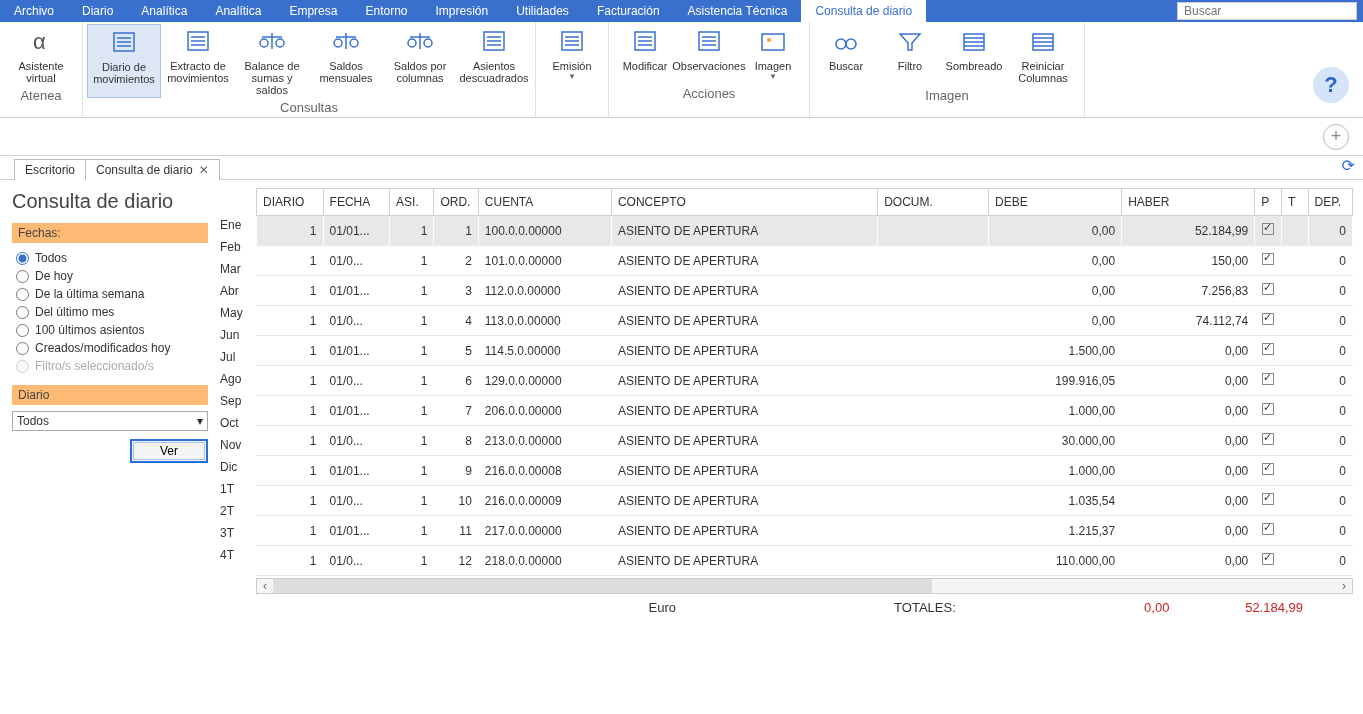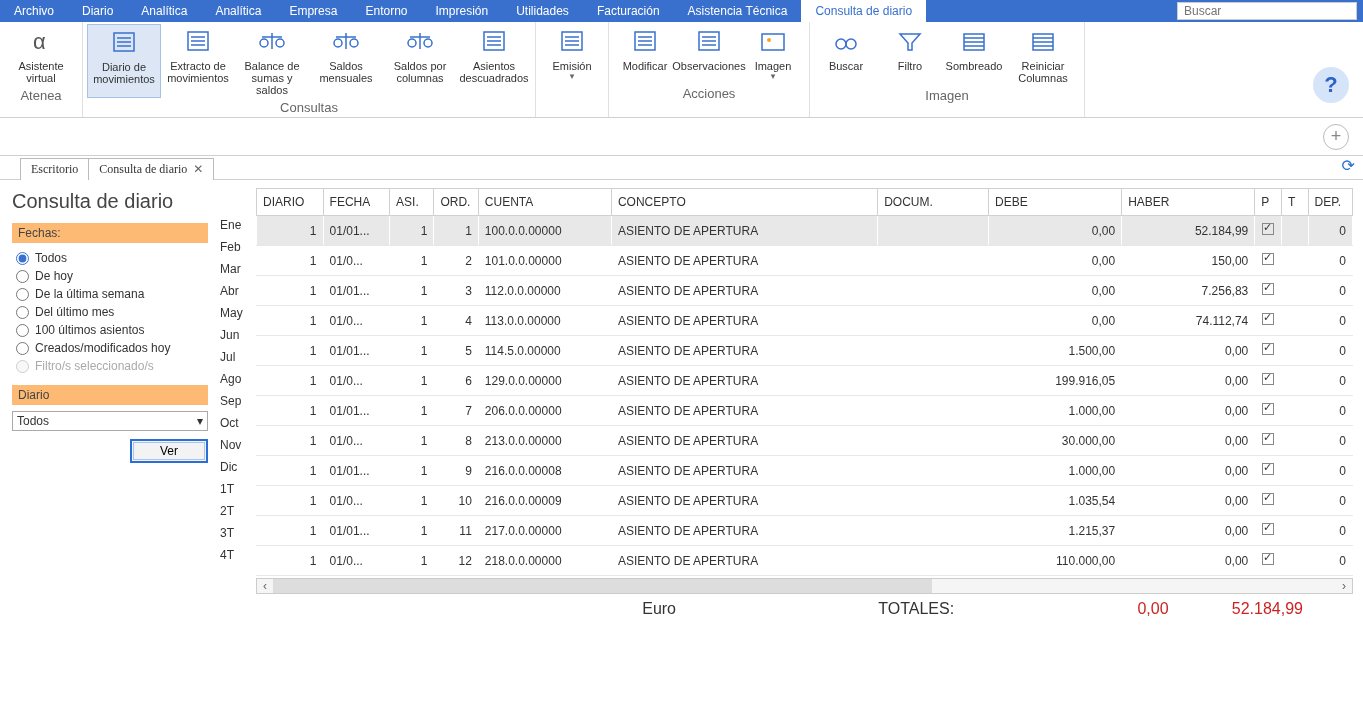--- a/index.html
+++ b/index.html
@@ -21,21 +21,21 @@
 .ribbon-btn.selected { background: #dce6f5; border: 1px solid #a6c0e8; }
 .ribbon-btn .ico { width: 36px; height: 28px; margin-bottom: 4px; display:flex; align-items:center; justify-content:center; color:#3970ce;}
 .ribbon-group-label { font-size: 13px; color: #666; padding: 2px 0 3px; }
 .ribbon .help-circle { position: absolute; right: 14px; bottom: 14px; width: 36px; height: 36px; border-radius: 50%; background:#d6e4fa; display:flex; align-items:center; justify-content:center; color:#2a62c7; font-size:22px; font-weight:bold;}
 
 
 .subheader { height: 38px; border-bottom: 1px solid #d0d0d0; display:flex; align-items:center; justify-content:flex-end; padding-right:14px;}
 .plus-circle { width:26px; height:26px; border:1px solid #bbb; border-radius:50%; display:flex; align-items:center; justify-content:center; color:#888; font-size:18px;}
 
 
-.tabrow { display:flex; border-bottom:1px solid #d0d0d0; height:24px; align-items:flex-end; padding-left:20px; gap:0;font-family:Liberation Serif, serif;}
+.tabrow { display:flex; border-bottom:1px solid #d0d0d0; height:24px; align-items:flex-end; padding-left:14px; gap:0;}
 .tab { border:1px solid #bbb; border-bottom:none; padding:3px 10px 3px 10px; font-size:12px; background:#fff; position:relative; top:1px; margin-right:-1px;}
 .tab .close {margin-left:6px; color:#666;}
 
 
 .main { display:flex; height: calc(714px - 22px - 96px - 38px - 24px); }
 .sidebar { width: 216px; padding: 6px 8px 0 12px; }
 .page-title { font-size: 20px; color:#444; margin: 4px 0 10px 0; font-weight:400;}
 .section-head { background:#fdba74; padding:3px 6px; font-size:12px; color:#444; margin-bottom:6px;}
 .radio-row { display:flex; align-items:center; gap:6px; padding:2px 0 2px 4px; font-size:12px;}
 .radio-row input[type=radio]{ accent-color:#3970ce; width:13px; height:13px;}
@@ -57,21 +57,21 @@
 .ralign { text-align:right; }
 .calign { text-align:center; }
 .chkbox { width:12px; height:12px; border:1px solid #888; display:inline-block; position:relative;}
 .chkbox.checked::after { content:"✓"; position:absolute; top:-3px; left:0; font-size:11px; color:#333;}
 
 
 .hscroll { height:16px; border:1px solid #ccc; display:flex; align-items:center; margin-top:2px; background:#f5f5f5;}
 .hscroll .arrow{width:16px; text-align:center; color:#666;}
 .hscroll .track{flex:1; position:relative; height:100%;}
 .hscroll .thumb{position:absolute; left:0; top:0; width:62%; height:100%; background:#ddd;}
-.footer { display:flex; padding:6px 10px 0 0; font-size:16px;}
+.footer { display:flex; padding:6px 10px 0 0; font-size:13px;}
 .footer .c1{ width:440px; text-align:right; padding-right:20px;}
 .footer .c2{ flex:1; text-align:right; padding-right:40px; font-weight:400;}
 .footer .red{ color:#cc2222; }
 .footer2 { padding-left:260px;}
 
 svg { display:block;}
 </style>
 </head>
 <body>
 

